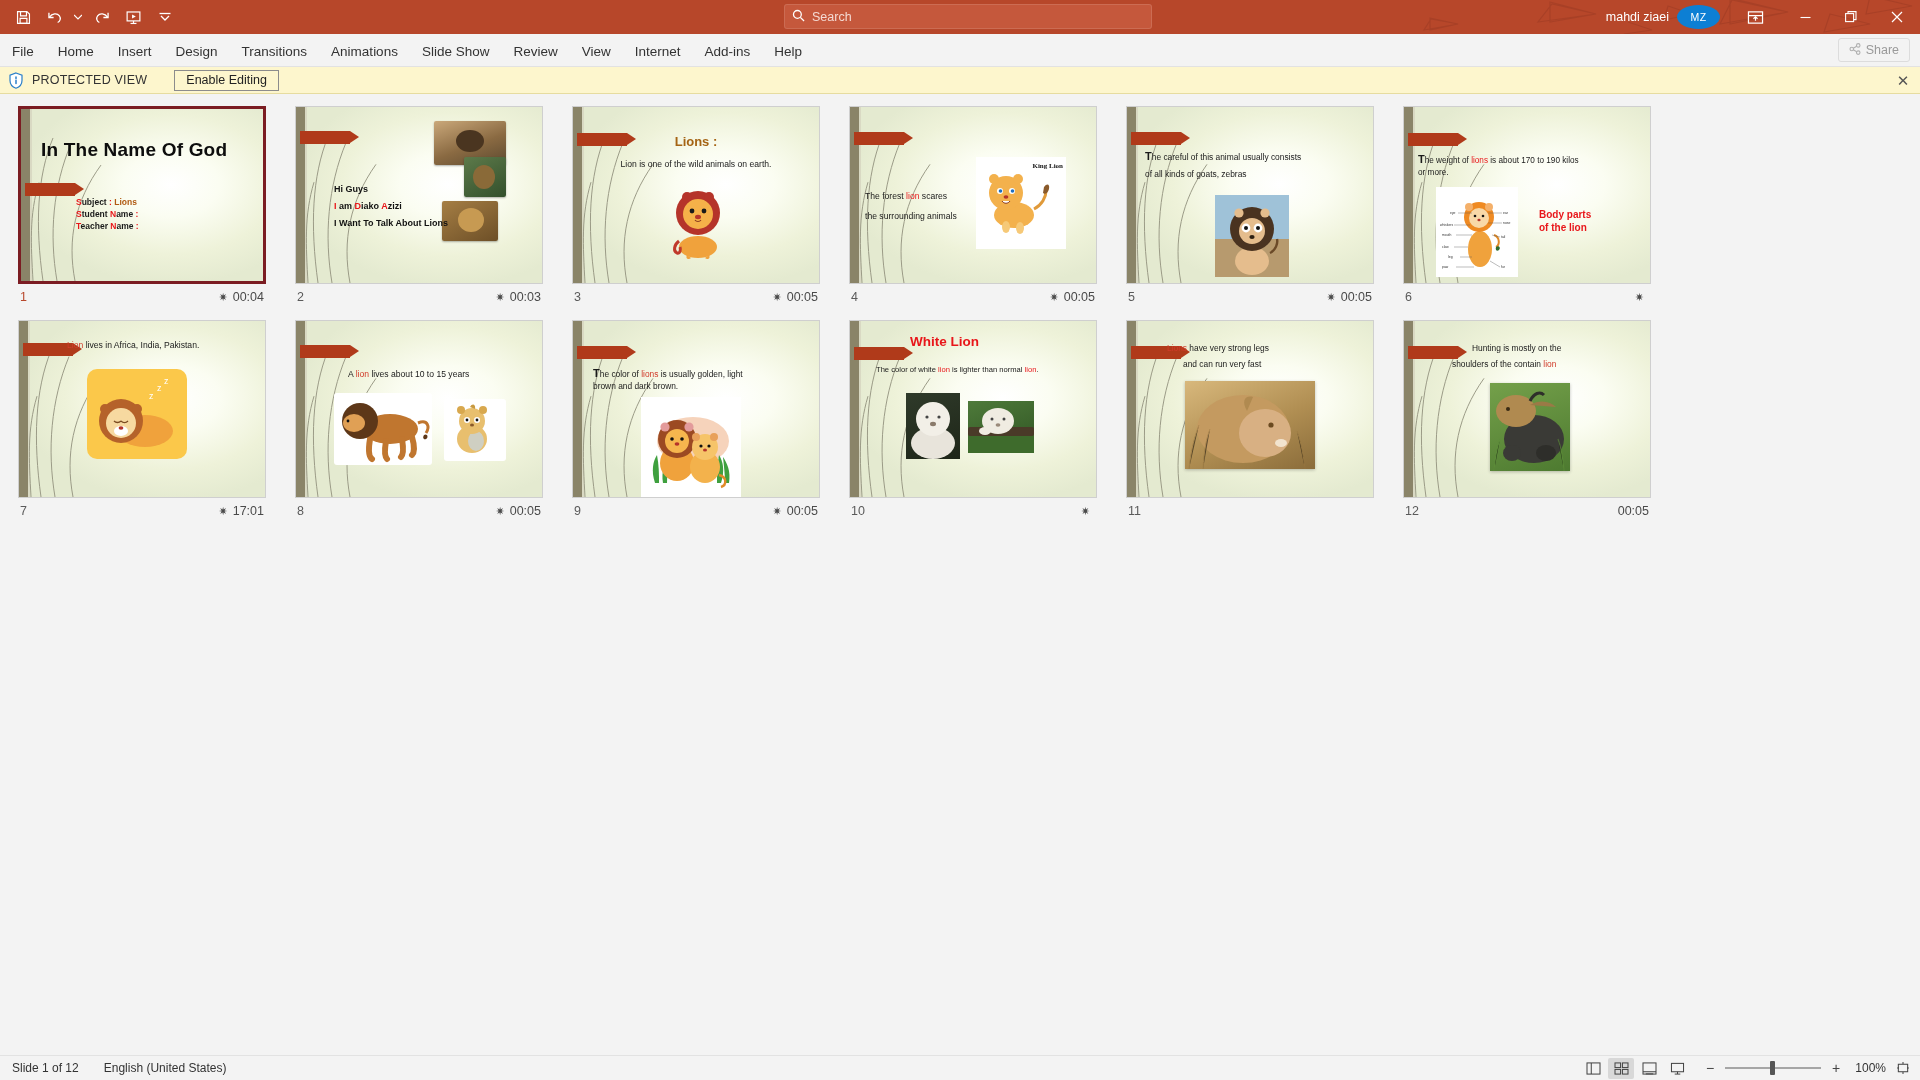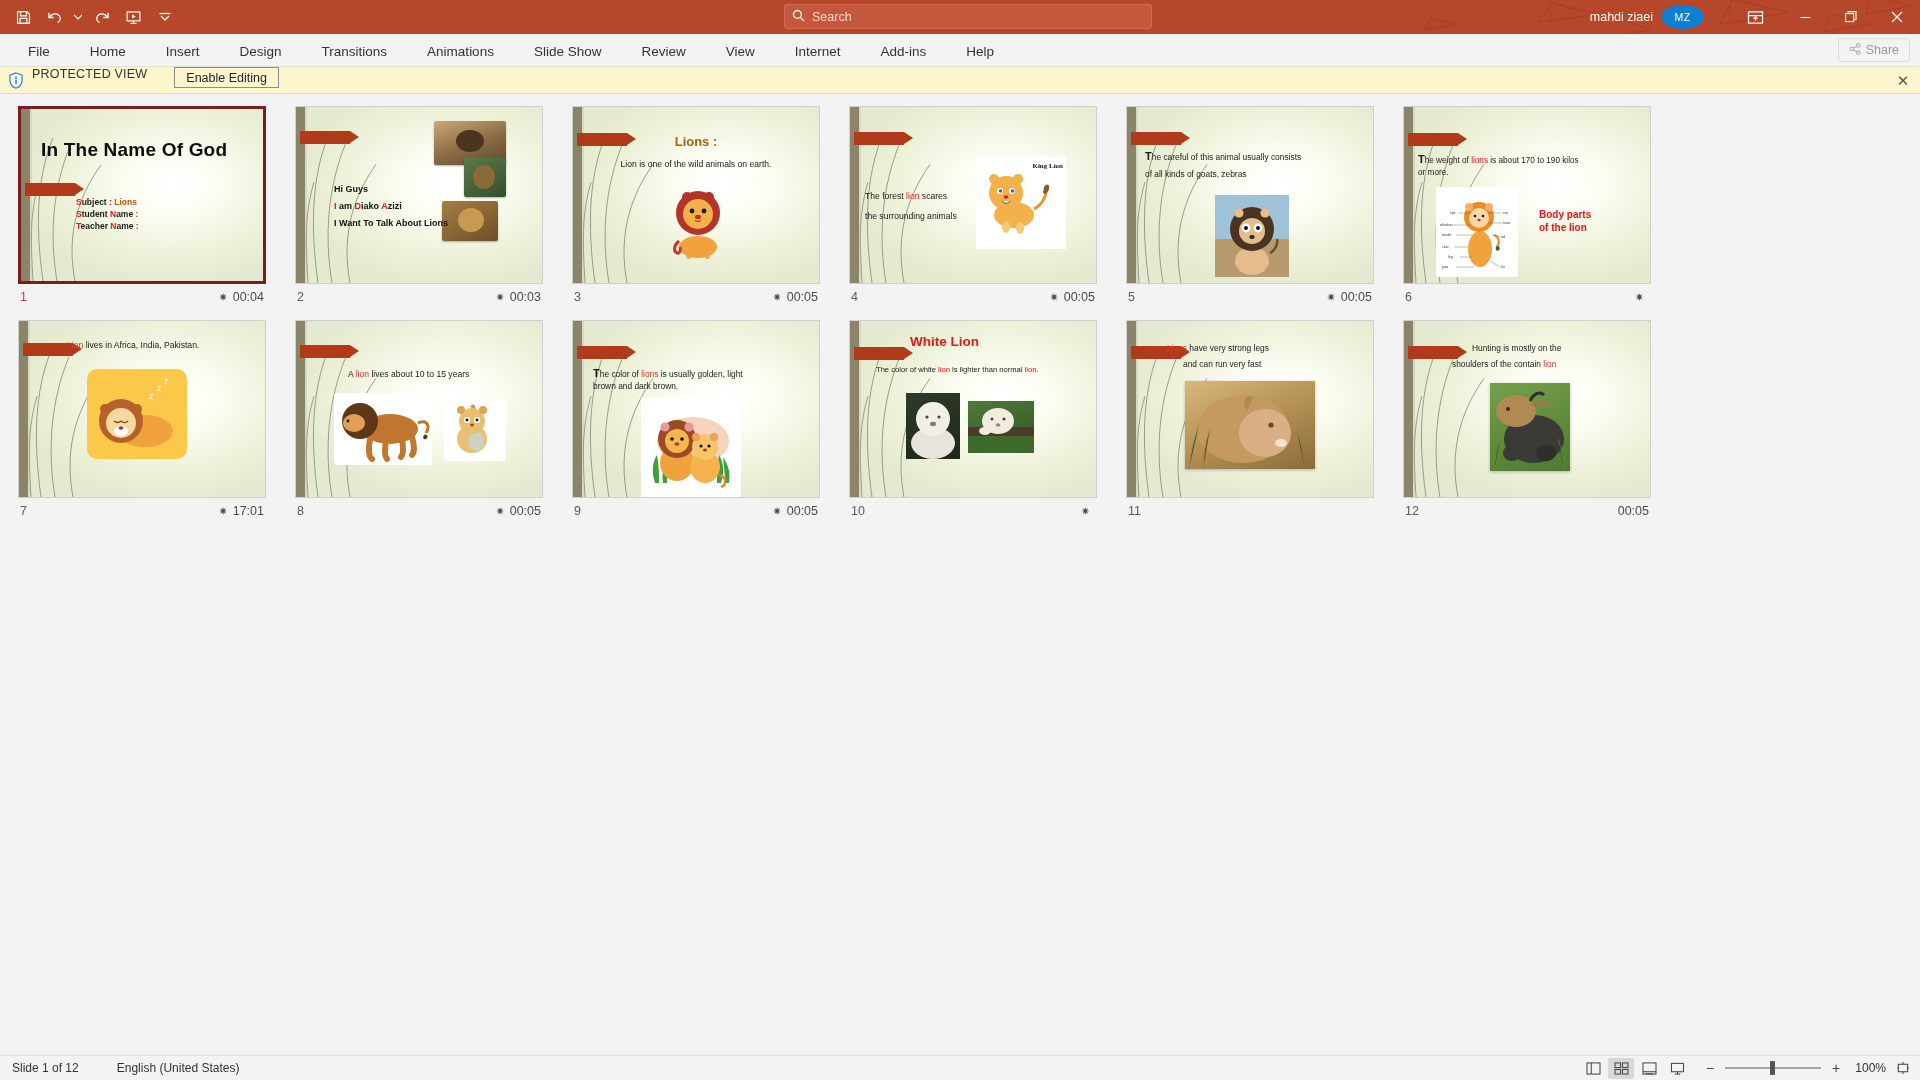--- a/index.html
+++ b/index.html
@@ -37,48 +37,48 @@
     background:transparent;border:none;outline:none;color:#fff;font-size:12.5px;
     font-family:Liberation Sans, sans-serif; width:100%;
   }
   .search-box input::placeholder{ color:#f4d9d2; }
   .tb-right{
     position:absolute; right:0; top:0; height:34px; display:flex; align-items:center; z-index:3;
   }
   .user-name{ color:#fff;font-size:12.5px; margin-right:8px; }
   .avatar{
     width:43px;height:24px;border-radius:50%;background:#0d7fd4;color:#fff;
-    font-size:10.5px;display:flex;align-items:center;justify-content:center;margin-right:30px;
+    font-size:10.5px;display:flex;align-items:center;justify-content:center;margin-right:14px;
     letter-spacing:.3px;
   }
   .win-btn{
     width:46px;height:34px;display:flex;align-items:center;justify-content:center;color:#fff;cursor:pointer;
   }
   .ribbon-opt{ width:42px;height:34px;display:flex;align-items:center;justify-content:center;color:#fff;cursor:pointer;margin-right:6px;}
 
   
   .ribbonbar{
     height:33px;background:#f3f3f3;display:flex;align-items:stretch;
     border-bottom:1px solid #e2e2e2; position:relative;
   }
   .rtab{
     padding:0 12px;display:flex;align-items:center;font-size:13.5px;color:#333;cursor:pointer;
-    border-radius:3px 3px 0 0; margin-top:2px;margin-left:16px;
+    border-radius:3px 3px 0 0; margin-top:2px;
   }
   .rtab.file{ color:#333; }
   .share-btn{
     position:absolute;right:10px;top:4px;height:24px;display:flex;align-items:center;gap:5px;
     font-size:12.5px;color:#9a9a9a;border:1px solid #dcdcdc;border-radius:3px;padding:0 10px;background:#f3f3f3;
     cursor:default;
   }
 
   
   .pvbar{
     height:27px;background:#fdf6cd;border-bottom:1px solid #e6dca0;
-    display:flex;padding:0 8px; position:relative;
+    display:flex;align-items:center;padding:0 8px; position:relative;
   }
   .pv-icon{ margin-right:8px;display:flex;align-items:center; }
   .pv-strong{ font-size:12.5px;color:#333;font-weight:normal;letter-spacing:.2px;margin-right:9px;}
   .pv-text{ font-size:12.5px;color:#333; }
   .pv-btn{
     margin-left:18px;height:21px;padding:0 11px;border:1px solid #8c8c8c;background:#fdf6cd;
     font-size:12.5px;color:#222;cursor:pointer;display:flex;align-items:center;font-family:"Liberation Sans",sans-serif;
   }
   .pv-close{
     position:absolute;right:9px;top:5px;width:16px;height:16px;color:#555;cursor:pointer;
@@ -128,21 +128,21 @@
   .snum{ font-size:12.5px;color:#5a5a5a; }
   .cell.selected .snum{ color:#b7472a; }
   .tmeta{ display:flex;align-items:center;gap:5px;font-size:12.5px;color:#4a4a4a; }
   .star{ font-size:11px;color:#4a4a4a; }
 
   
   .statusbar{
     height:25px;background:#f3f3f3;border-top:1px solid #e2e2e2;display:flex;align-items:center;
     padding:0 6px;font-size:12px;color:#333;
   }
-  .sb-left{ display:flex;align-items:center;gap:38px;padding-left:6px; }
+  .sb-left{ display:flex;align-items:center;gap:25px;padding-left:6px; }
   .sb-right{ margin-left:auto;display:flex;align-items:center;gap:2px; }
   .view-btn{
     width:26px;height:21px;display:flex;align-items:center;justify-content:center;cursor:pointer;border-radius:2px;
   }
   .view-btn.active{ background:#d8d8d8; }
   .zoom-wrap{ display:flex;align-items:center;gap:7px;margin:0 6px 0 10px; }
   .zoom-btn{ width:16px;height:16px;display:flex;align-items:center;justify-content:center;cursor:pointer;color:#444;font-size:14px;line-height:1;}
   .zoom-track{ position:relative;width:96px;height:16px;display:flex;align-items:center;cursor:pointer; }
   .zoom-line{ width:100%;height:2px;background:#a6a6a6; }
   .zoom-mid{ position:absolute;left:48px;top:3px;width:1px;height:10px;background:#8a8a8a; }

